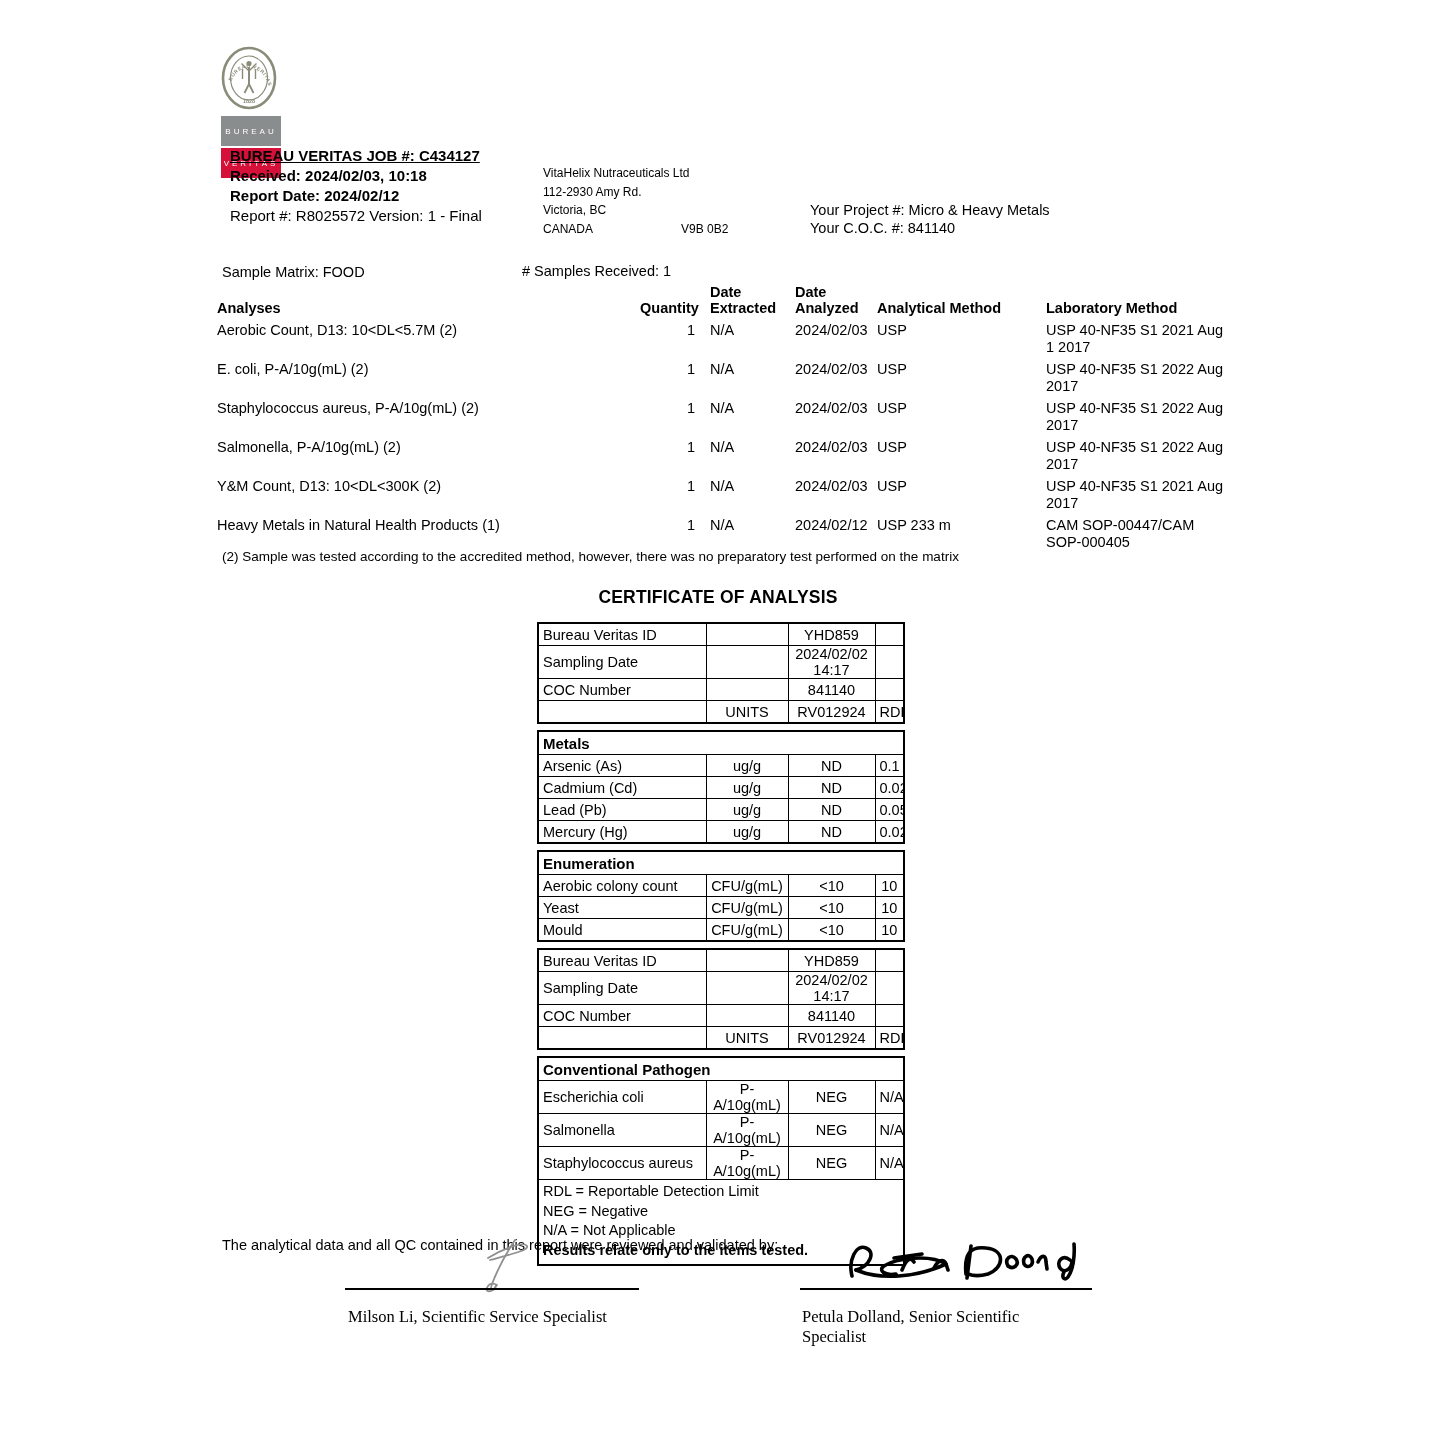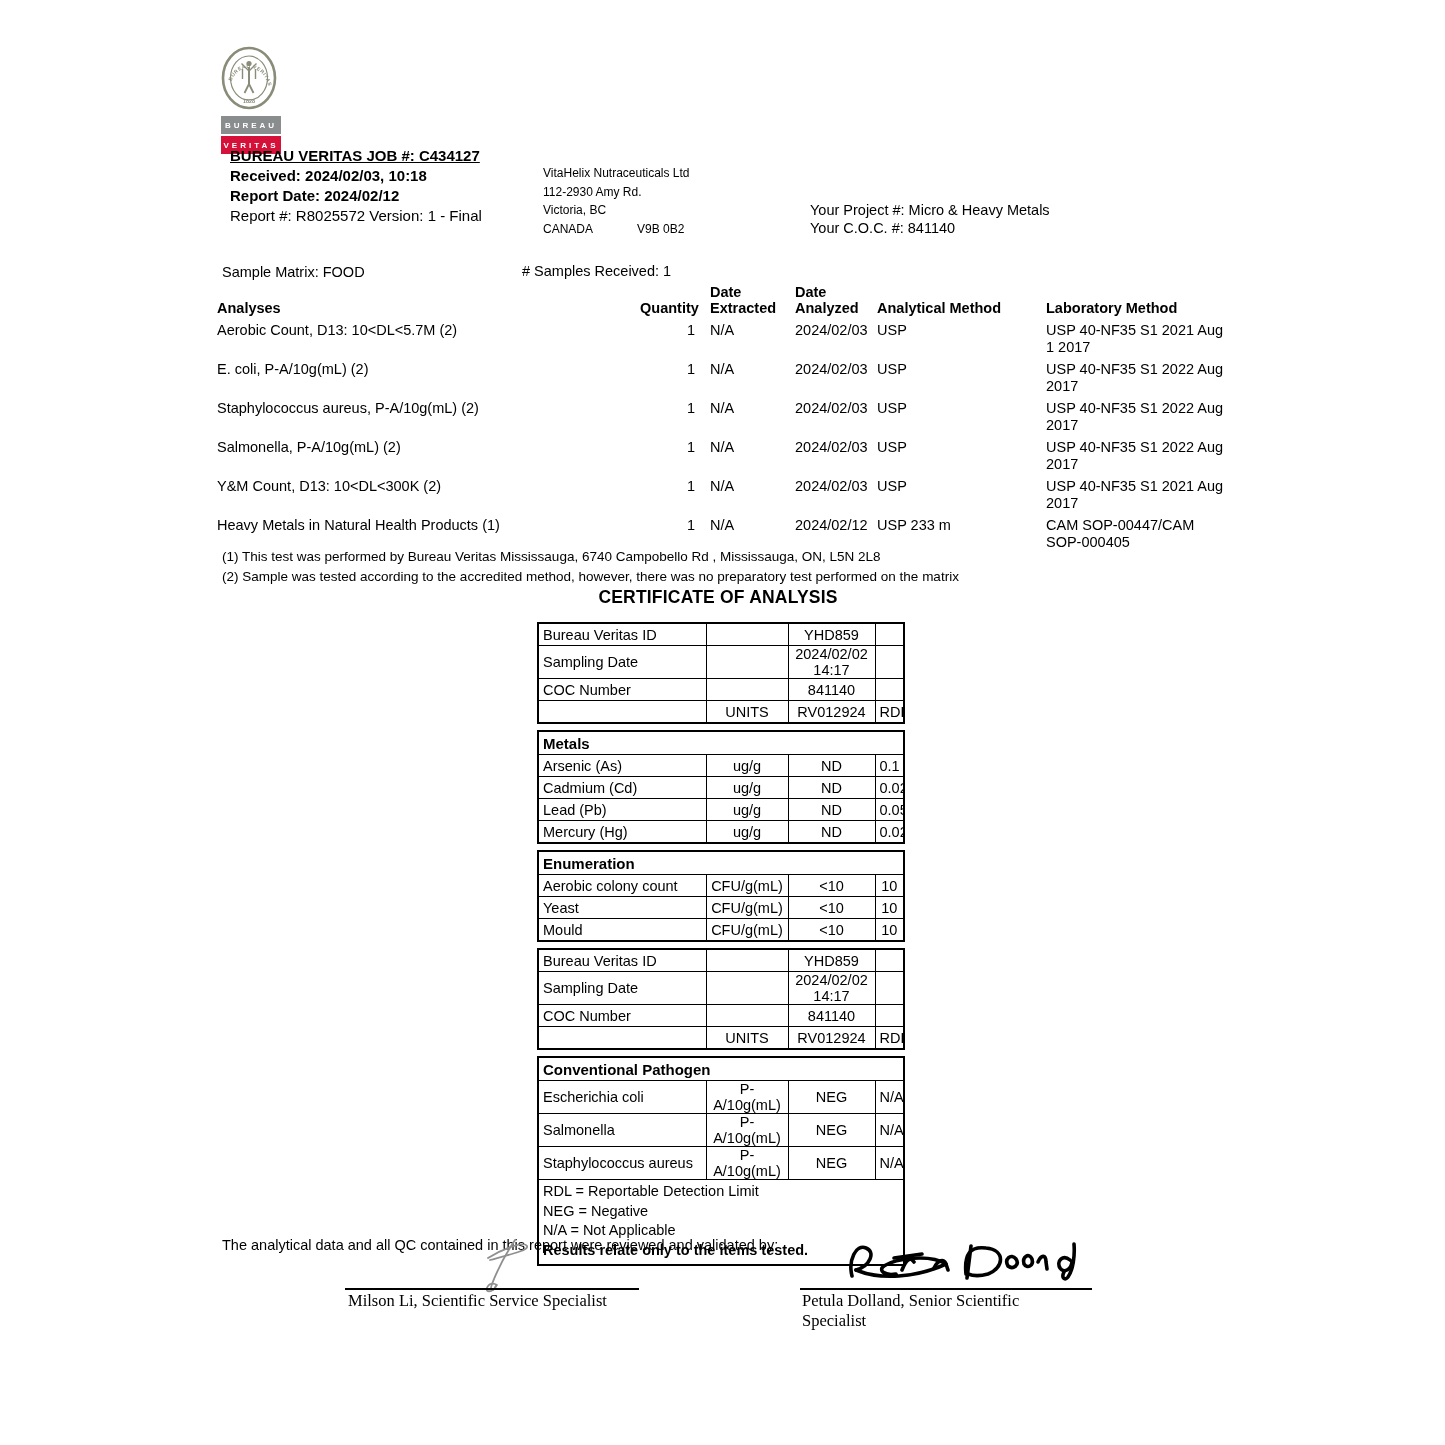--- a/index.html
+++ b/index.html
@@ -4,33 +4,33 @@
 <style>
   html,body { margin:0; padding:0; background:#fff; }
   .page {
     position:relative; width:1445px; height:1445px; background:#ffffff;
     font-family:"Liberation Sans", sans-serif; color:#000; overflow:hidden;
   }
   .abs { position:absolute; }
 
   
   .logo { left:221px; top:46px; width:64px; }
-  .logo-bar { height:18px; display:flex; align-items:center; justify-content:center;
-    color:#fff; font-size:8px; font-weight:bold; letter-spacing:3px; margin-top:2px; width:60px; }
+  .logo-bar { height:30px; display:flex; align-items:center; justify-content:center;
+    color:#fff; font-size:8px; font-weight:normal; letter-spacing:3px; margin-top:2px; width:60px; }
   .bar-bureau { background:#8a8d8e; }
   .bar-veritas { background:#d5113a; }
 
   
   .hdr { left:230px; top:146px; font-size:15px; line-height:20px; white-space:nowrap; }
   .hdr .l1 { font-weight:bold; text-decoration:underline; }
   .hdr .l2, .hdr .l3 { font-weight:bold; }
 
   .client { left:543px; top:164px; font-size:12px; line-height:18.5px; }
   .client .cline { white-space:nowrap; }
-  .client .row { display:flex; gap:44px; }
+  .client .row { display:flex; gap:88px; }
 
   .project { left:810px; top:201px; font-size:14.5px; line-height:18px; white-space:nowrap; }
 
   .matrix { left:222px; top:264px; font-size:14.5px; }
   .samples { left:522px; top:263px; font-size:14.5px; }
 
   
   .analyses { left:217px; top:284px; width:1013px; font-size:14.5px; }
   .an-row { display:grid; grid-template-columns:423px 70px 85px 82px 169px 184px; align-items:end; }
   .an-head { font-weight:bold; margin-bottom:6px; }
@@ -54,21 +54,21 @@
   .coa .sec td { font-weight:bold; font-size:15px; height:22px;margin-left:35px; }
   .coa .legend-cell { padding:2px 12px 4px 4px; height:auto; }
   .coa .legend-line { line-height:19.5px; font-size:14.5px; }
   .coa .legend-bold { font-weight:bold; }
 
   .review { left:222px; top:1237px; font-size:14.5px; }
 
   .sigline { border-top:2px solid #000; height:0; }
   .sig-line-left { left:345px; top:1288px; width:294px; }
   .sig-line-right { left:800px; top:1288px; width:292px; }
-  .signame { font-family:"Liberation Serif", serif; font-size:16.5px; line-height:20px; }
+  .signame { font-family:"Liberation Serif", serif; font-size:16.5px; line-height:20px;margin-top:16px; }
   .sig-name-left { left:348px; top:1291px; white-space:nowrap; }
   .sig-name-right { left:802px; top:1291px; width:238px; }
   .sig-img-left { left:452px; top:1238px; }
   .sig-img-right { left:838px; top:1236px; }
 </style>
 </head>
 <body>
 
 <div class="page">
 
@@ -179,21 +179,20 @@
           <div class="cq">1</div>
           <div>N/A</div>
           <div>2024/02/12</div>
           <div>USP 233 m</div>
           <div class="clab">CAM SOP-00447/CAM SOP-000405</div>
         </div>
       </div>
   </div>
 
   <div class="abs footnotes">
-    <div>(1) This test was performed by Bureau Veritas Mississauga, 6740 Campobello Rd , Mississauga, ON, L5N 2L8</div>
     <div>(2) Sample was tested according to the accredited method, however, there was no preparatory test performed on the matrix</div>
   </div>
 
   <div class="abs coa-title">CERTIFICATE OF ANALYSIS</div>
 
   <div class="abs coa" id="coa-blocks">
       <table>
         <colgroup>
           <col style="width: 168px;">
           <col style="width: 82px;">

